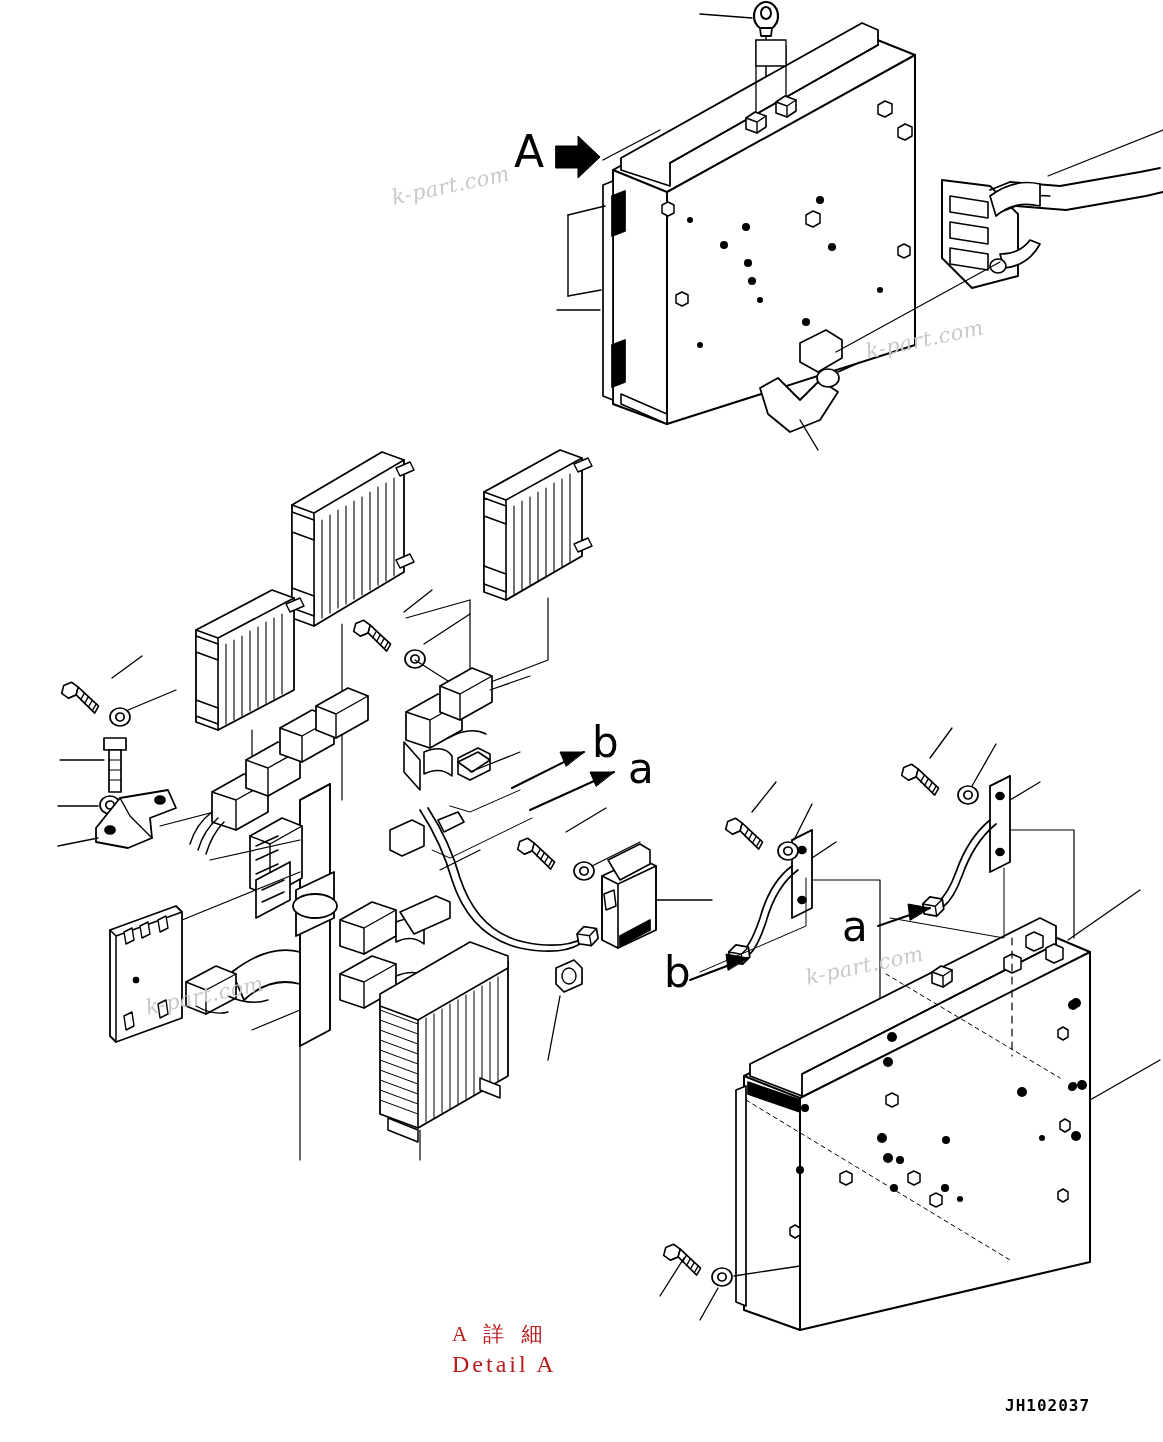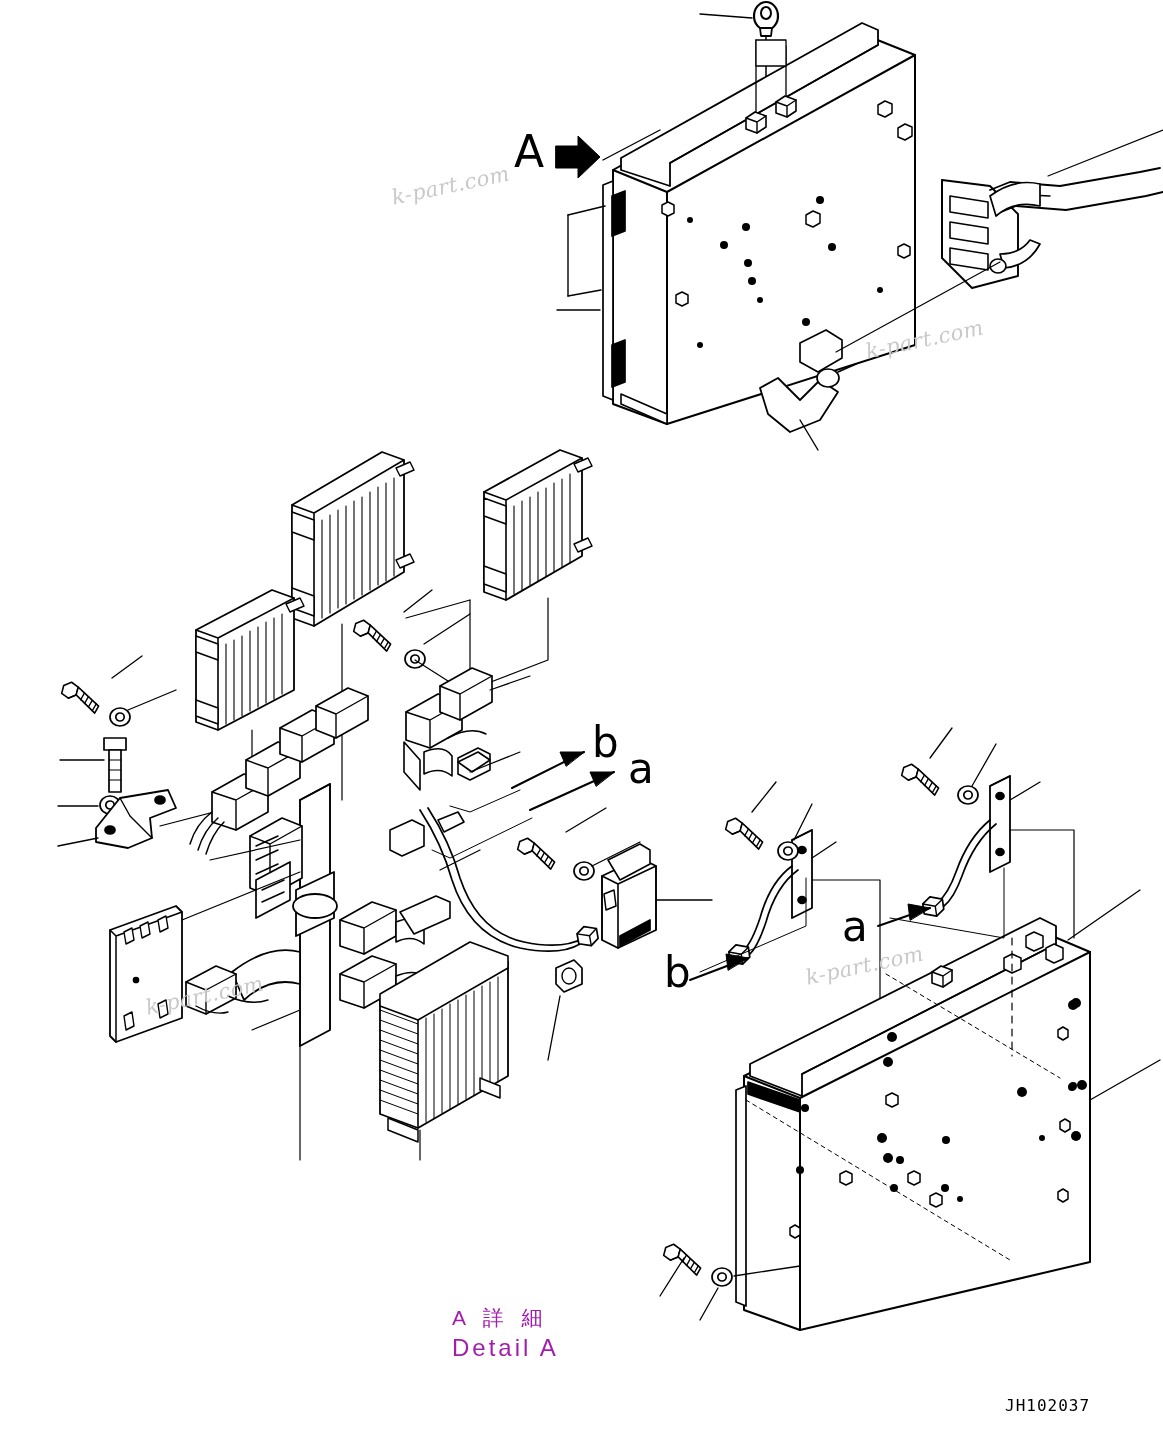--- a/index.html
+++ b/index.html
@@ -6,24 +6,24 @@
   html,body{margin:0;padding:0;background:#fff;}
   body{width:1163px;height:1442px;position:relative;overflow:hidden;
        font-family:"DejaVu Sans Mono",monospace;}
   #sheet{position:absolute;inset:0;width:1163px;height:1442px;}
   svg.art{position:absolute;left:0;top:0;width:1163px;height:1442px;}
   .lbl{position:absolute;color:#000;}
   .big-letter{font-family:"DejaVu Sans",sans-serif;font-weight:400;}
   .wm{position:absolute;color:#c9c9c9;font-family:"DejaVu Serif",serif;
       font-style:italic;font-size:21px;letter-spacing:.5px;white-space:nowrap;
       transform:rotate(-12deg);transform-origin:left center;pointer-events:none;}
-  .caption{position:absolute;font-family:Liberation Sans, sans-serif;
-           color:#a21caf;white-space:pre;line-height:1.18;}
+  .caption{position:absolute;font-family:Liberation Serif, serif;
+           color:#b91c1c;white-space:pre;line-height:1.18;margin-top:16px;}
   .dwgno{position:absolute;font-family:"DejaVu Sans Mono",monospace;
-         font-size:16px;letter-spacing:1px;color:#000;}
+         font-size:16px;letter-spacing:1px;color:#000;font-weight:bold;}
   .refmark{position:absolute;font-family:"DejaVu Sans",sans-serif;color:#000;}
 </style>
 </head>
 <body>
 
 <div id="sheet">
 
   <svg class="art" viewBox="0 0 1163 1442">
     <defs>
       <g id="hexbolt">

